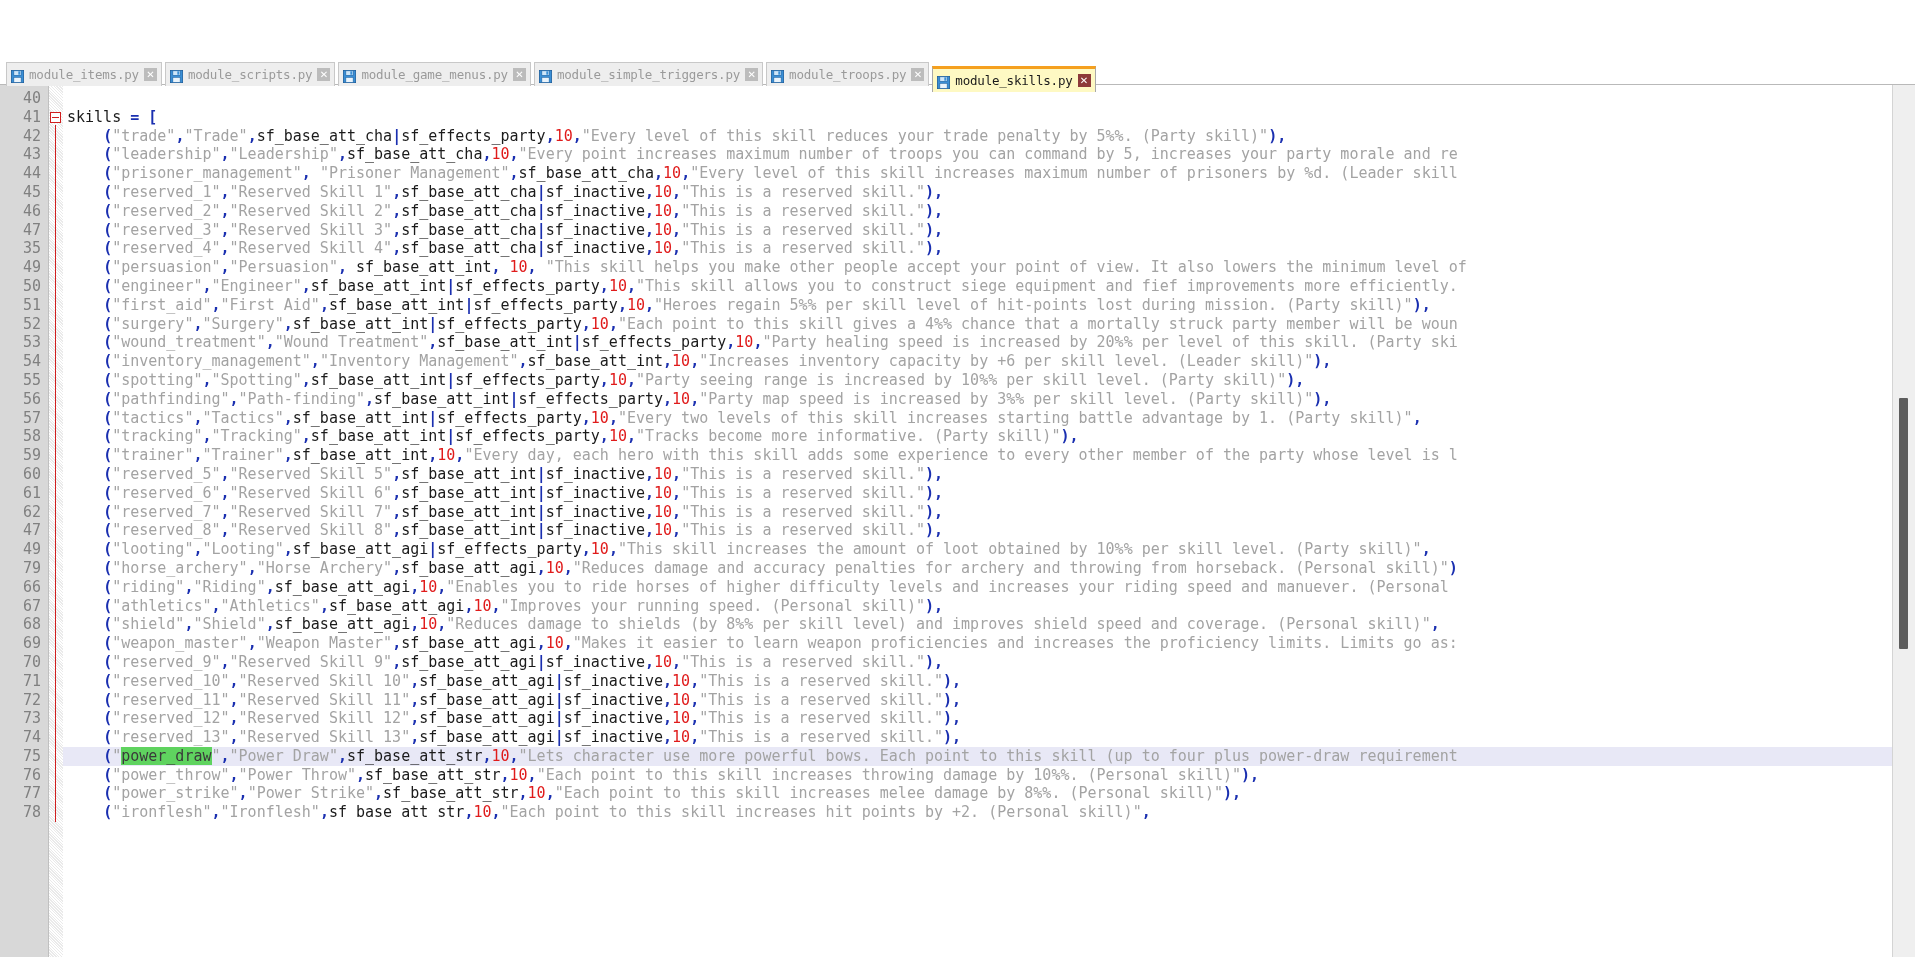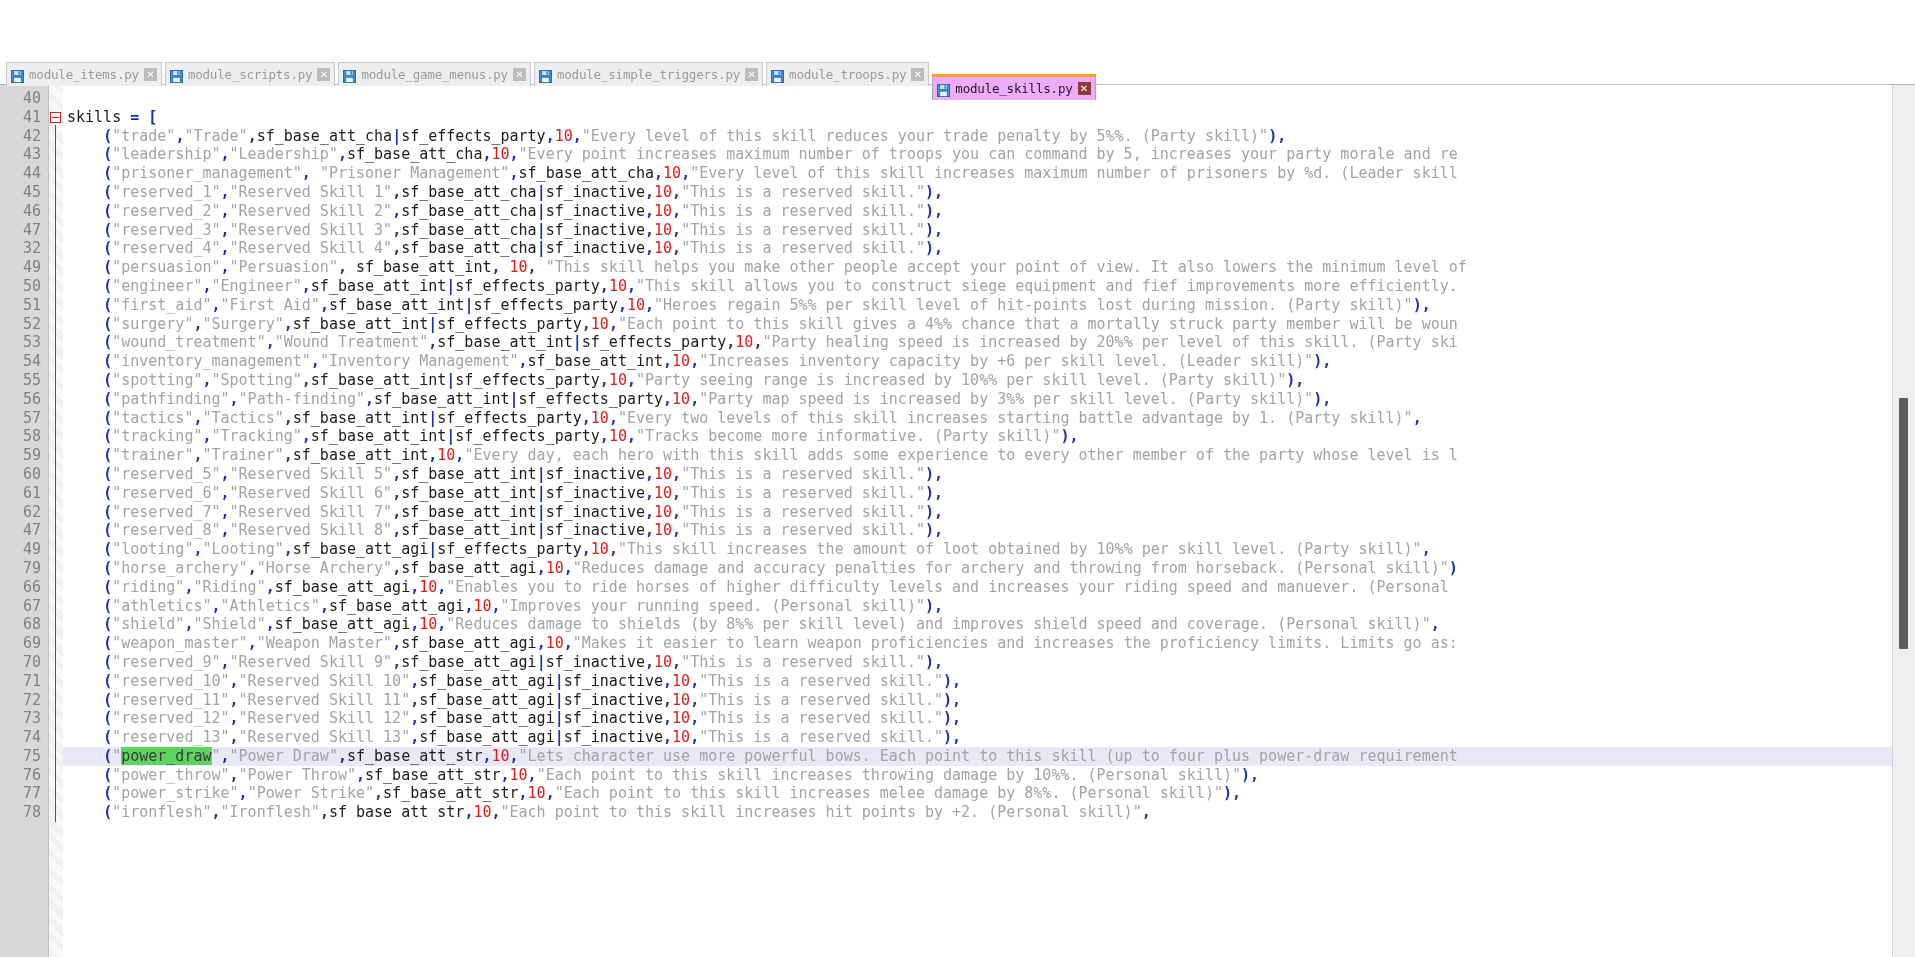--- a/index.html
+++ b/index.html
@@ -40,26 +40,26 @@
     background: #f0f0f0;
     border: 1px solid #c8c8c8;
     border-bottom: none;
     box-sizing: border-box;
     position: relative;
     top: 2px;
     white-space: nowrap;
   }
   .tab.inactive { background: #eeeeee; }
   .tab.active {
-    background: #f0abfc;
+    background: #fef9c3;
     border: 1px solid #a8a8a8;
     border-bottom: none;
     border-top: 3px solid #f5a01e;
     height: 26px;
-    top: 16px;
+    top: 8px;
   }
   .tab-icon {
     width: 13px; height: 13px;
     flex: 0 0 auto;
     display: block;
   }
   .tab-label {
     font-family: "DejaVu Sans Mono", monospace;
     font-size: 12.5px;
     letter-spacing: -0.2px;
@@ -287,21 +287,21 @@
       <div class="gutter">
         <div class="gutter-inner" id="gutter-inner">
             <div class="lnum">40</div>
             <div class="lnum">41</div>
             <div class="lnum">42</div>
             <div class="lnum">43</div>
             <div class="lnum">44</div>
             <div class="lnum">45</div>
             <div class="lnum">46</div>
             <div class="lnum">47</div>
-            <div class="lnum">32</div>
+            <div class="lnum">35</div>
             <div class="lnum">49</div>
             <div class="lnum">50</div>
             <div class="lnum">51</div>
             <div class="lnum">52</div>
             <div class="lnum">53</div>
             <div class="lnum">54</div>
             <div class="lnum">55</div>
             <div class="lnum">56</div>
             <div class="lnum">57</div>
             <div class="lnum">58</div>

